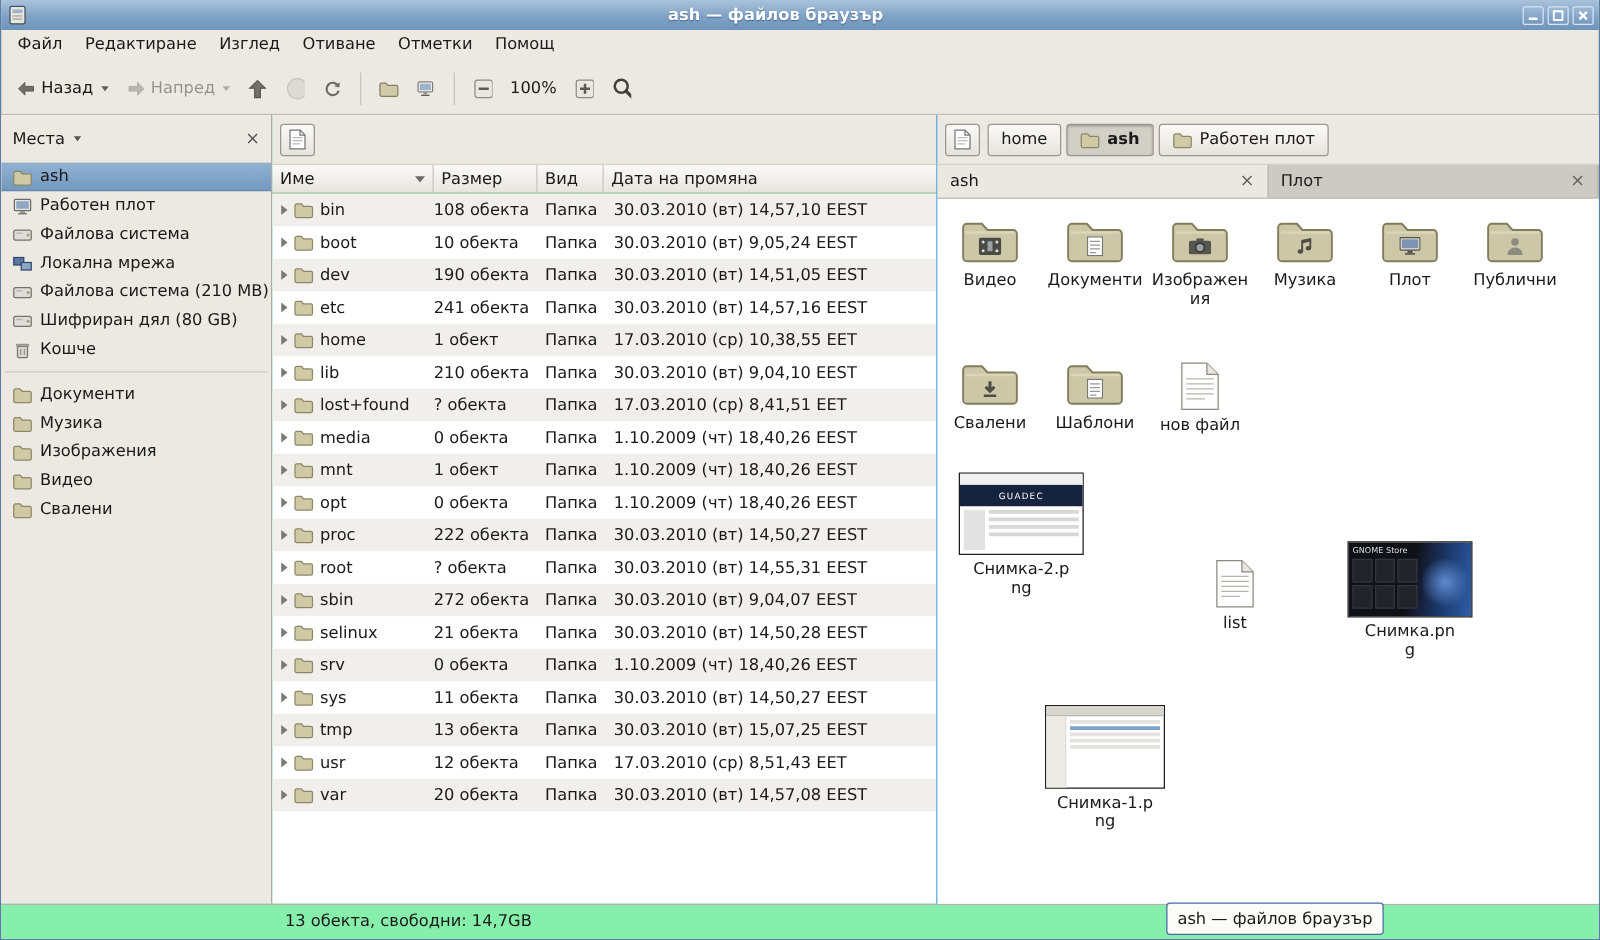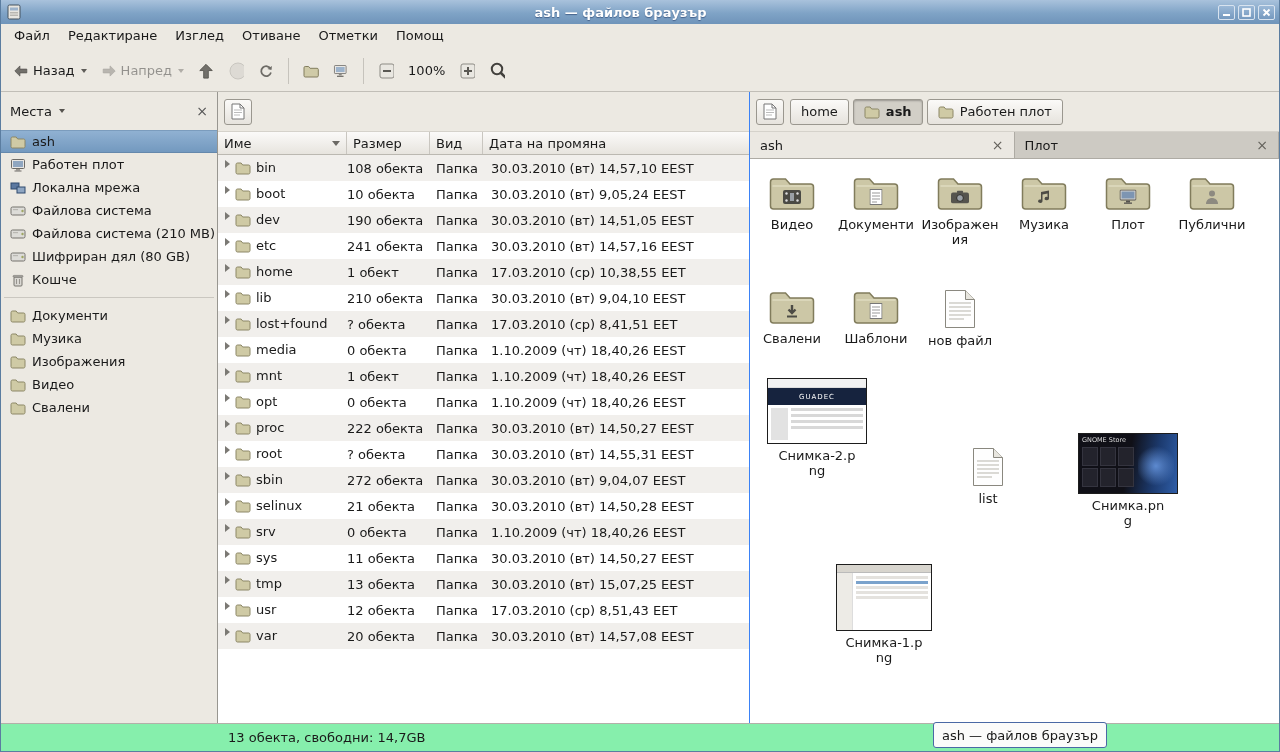--- a/index.html
+++ b/index.html
@@ -45,21 +45,21 @@
   .cols{height:23px;flex:none;display:flex;background:linear-gradient(#fbfaf9,#e7e4de);border-bottom:1px solid #bbb8b1}
   .col{display:flex;align-items:center;padding:0 6px;border-right:1px solid #c9c6c0;white-space:nowrap}
   .col.c-name{width:129px}
   .col.c-size{width:83px}
   .col.c-type{width:53px}
   .col.c-date{flex:1;border-right:none}
   .sort-arrow{margin-left:auto;width:0;height:0;border-left:4px solid transparent;border-right:4px solid transparent;border-top:5px solid #6b6964}
   .rows{flex:1;overflow:hidden;background:#fff}
   .row{height:26px;display:flex;align-items:center}
   .row:nth-child(odd){background:#f1efec}
-  .cell-name{width:129px;display:flex;gap:5px;padding-left:7px;white-space:nowrap;overflow:hidden}
+  .cell-name{width:129px;display:flex;align-items:center;gap:5px;padding-left:7px;white-space:nowrap;overflow:hidden}
   .expander{width:0;height:0;border-top:4px solid transparent;border-bottom:4px solid transparent;border-left:5px solid #7b7974;flex:none}
   .cell-size{width:83px;padding-right:8px;white-space:nowrap}
   .cell-type{width:53px;padding-left:6px;white-space:nowrap}
   .cell-date{flex:1;padding-left:8px;white-space:nowrap;overflow:hidden}
   
   .right{flex:1;display:flex;flex-direction:column;min-width:0}
   .path-bar{display:flex;align-items:center;gap:4px}
   .pbtn{display:inline-flex;align-items:center;gap:6px;height:26px;padding:0 10px;border:1px solid #9a978f;border-radius:3px;background:linear-gradient(#fbfaf8,#e6e3dd);white-space:nowrap;cursor:pointer}
   .pbtn.active{background:#d2cfc7;box-shadow:inset 0 1px 2px rgba(0,0,0,.28);font-weight:bold}
   .tabbar{height:27px;flex:none;display:flex;background:#cdcac3;border-bottom:1px solid #aeaba4}
@@ -259,35 +259,35 @@
                 <rect x="3" y="4" width="10" height="6" fill="#8fa6c0"></rect>
                 <rect x="6" y="12" width="4" height="1.5" fill="#9b9892"></rect>
                 <rect x="4.5" y="13.5" width="7" height="1" fill="#6c6a66"></rect>
               </svg>
             </span>
             <span class="slabel">Работен плот</span>
           </div>
           <div class="side-item">
             <span class="sicon">
               <svg width="16" height="16">
-                <rect x="1" y="3" width="8" height="6" fill="#5b78a0" stroke="#2f4a6e"></rect>
-                <rect x="7" y="7" width="8" height="6" fill="#8fa6c2" stroke="#2f4a6e"></rect>
-              </svg>
-            </span>
-            <span class="slabel">Локална мрежа</span>
-          </div>
-          <div class="side-item">
-            <span class="sicon">
-              <svg width="16" height="16">
                 <rect x="1" y="4" width="14" height="8" rx="1.5" fill="#dddcd8" stroke="#74726d"></rect>
                 <circle cx="12.5" cy="8" r="1.2" fill="#9ea563"></circle>
                 <rect x="3" y="6" width="5" height="1.2" fill="#b9b7b2"></rect>
               </svg>
             </span>
             <span class="slabel">Файлова система</span>
+          </div>
+          <div class="side-item">
+            <span class="sicon">
+              <svg width="16" height="16">
+                <rect x="1" y="3" width="8" height="6" fill="#5b78a0" stroke="#2f4a6e"></rect>
+                <rect x="7" y="7" width="8" height="6" fill="#8fa6c2" stroke="#2f4a6e"></rect>
+              </svg>
+            </span>
+            <span class="slabel">Локална мрежа</span>
           </div>
           <div class="side-item">
             <span class="sicon">
               <svg width="16" height="16">
                 <rect x="1" y="4" width="14" height="8" rx="1.5" fill="#dddcd8" stroke="#74726d"></rect>
                 <circle cx="12.5" cy="8" r="1.2" fill="#9ea563"></circle>
                 <rect x="3" y="6" width="5" height="1.2" fill="#b9b7b2"></rect>
               </svg>
             </span>
             <span class="slabel">Файлова система (210 MB)</span>

